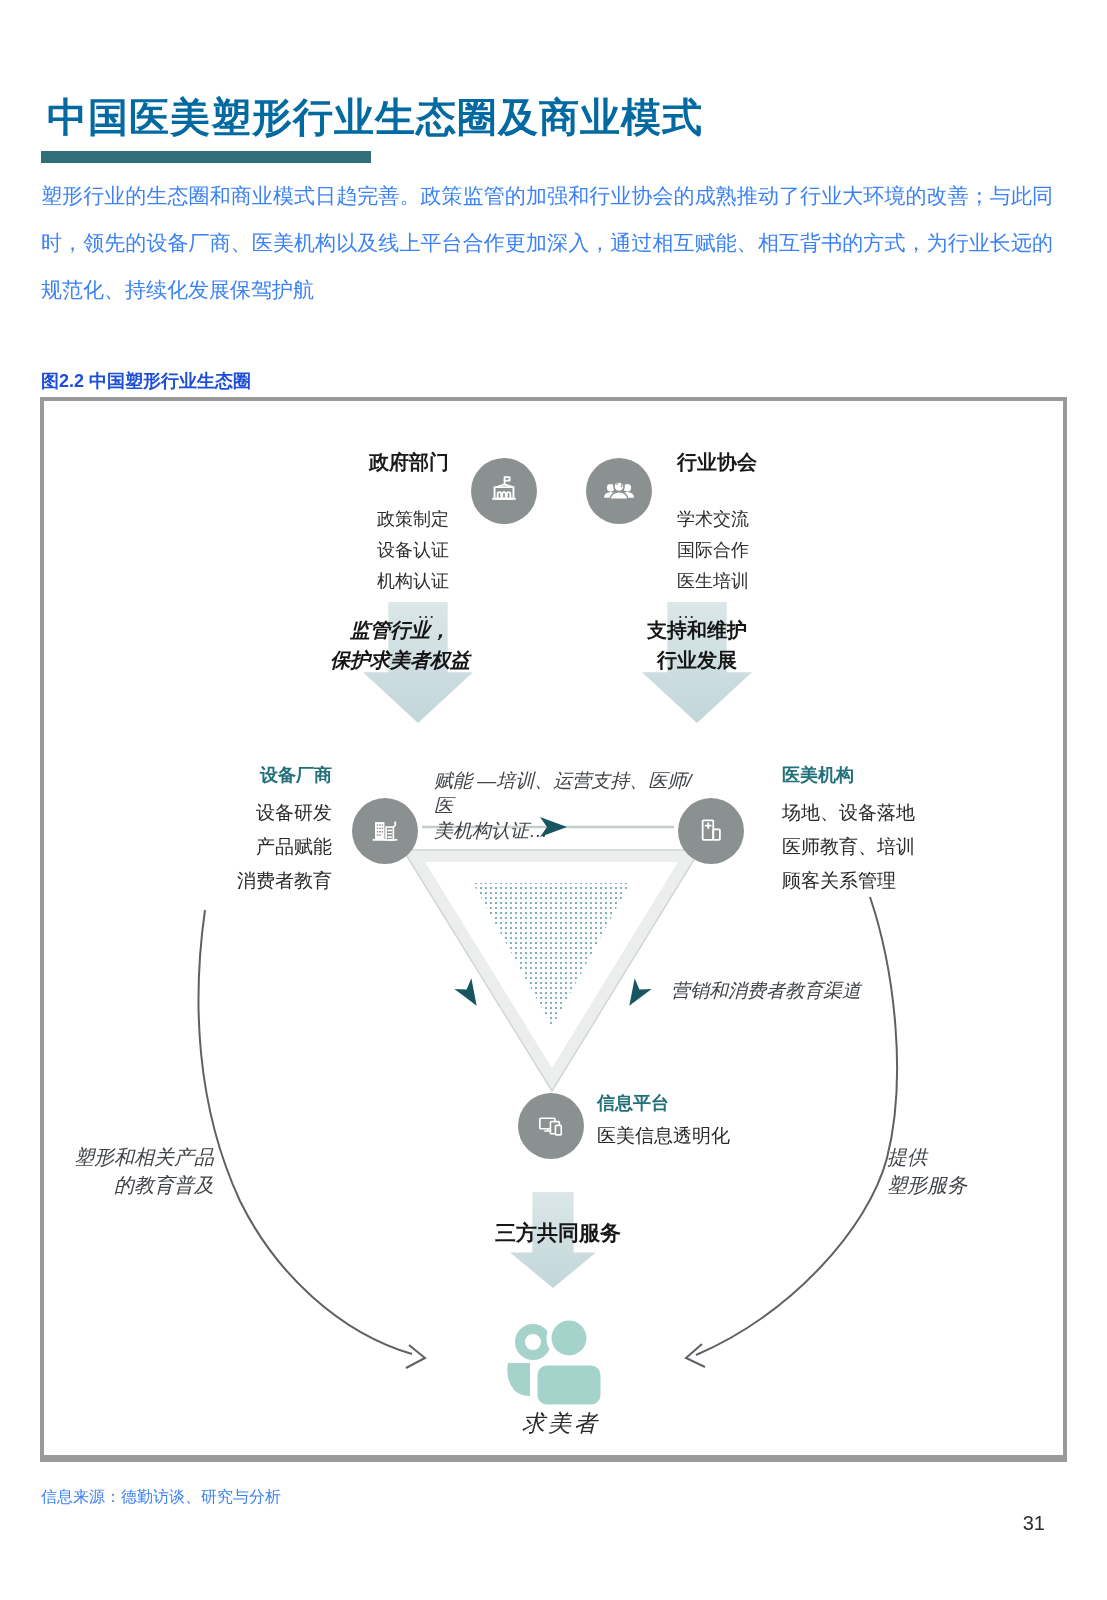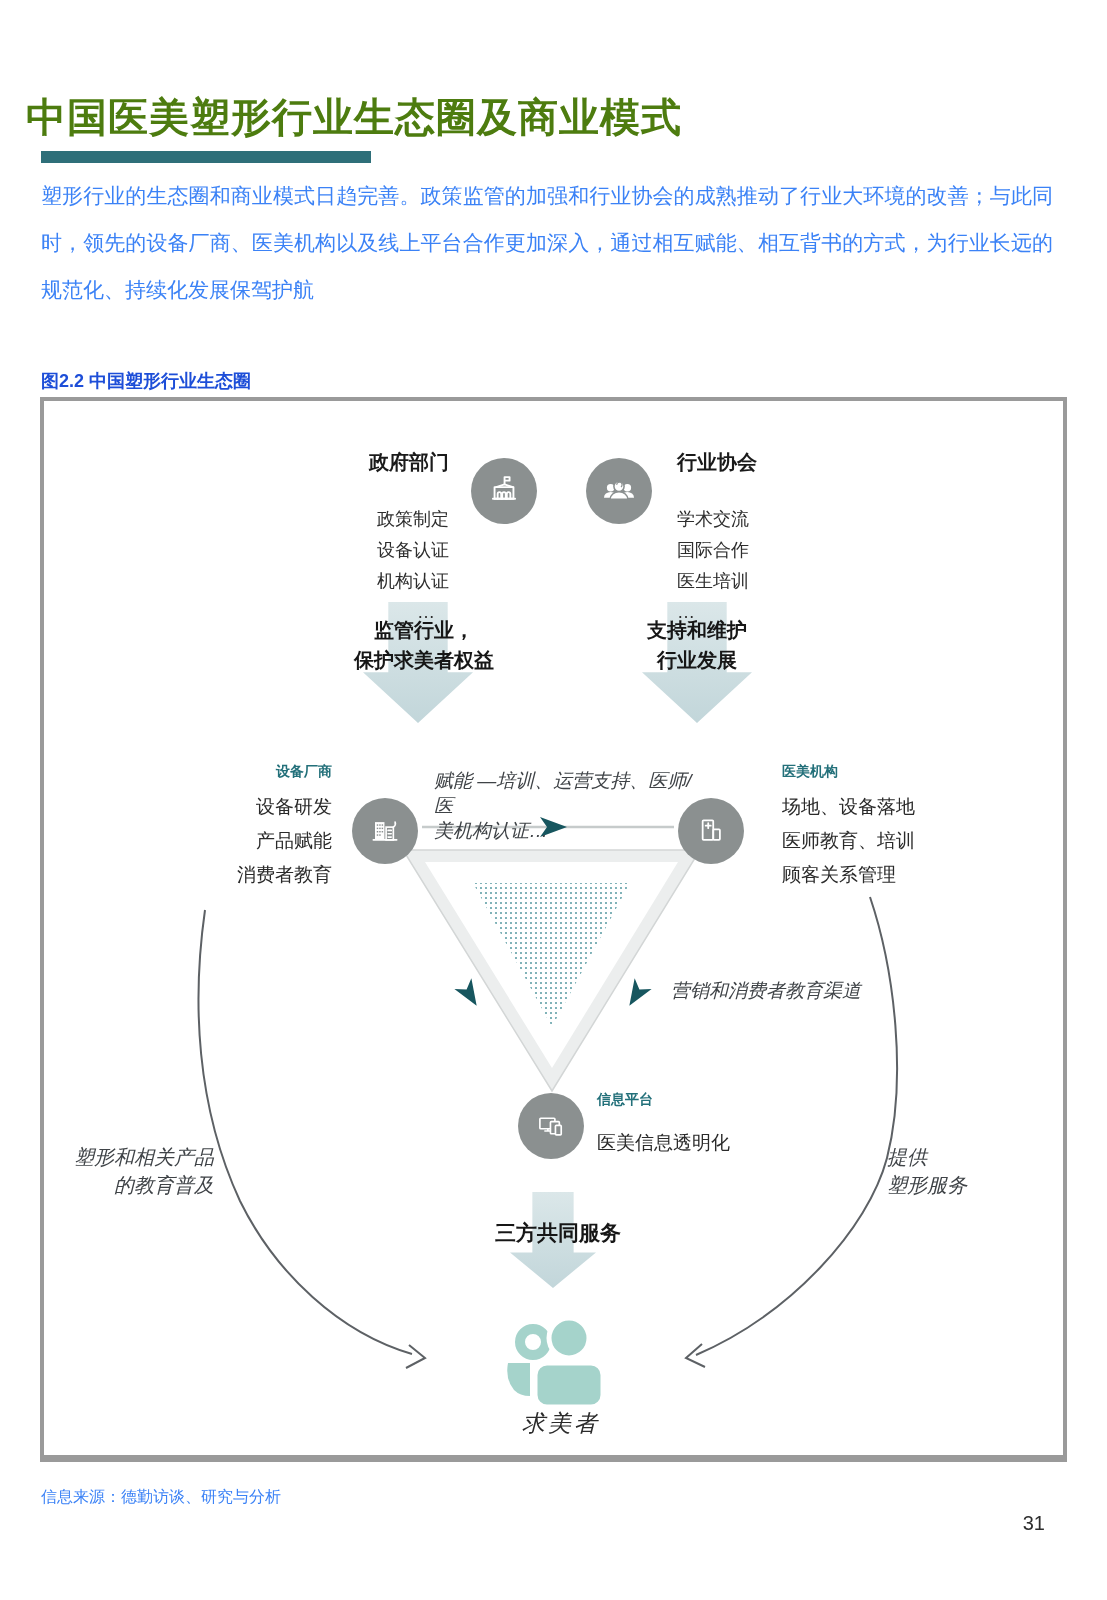--- a/index.html
+++ b/index.html
@@ -1,37 +1,37 @@
 <!DOCTYPE html>
 <html><head>
 <meta charset="utf-8">
 <style>
   html,body { margin:0; padding:0; background:#ffffff; }
   body { font-family:"Liberation Sans","DejaVu Sans",sans-serif; }
   .page { position:relative; width:1107px; height:1600px; background:#fff; overflow:hidden; }
 
-  .title { position:absolute; left:26px; top:90px; font-size:40px; font-weight:700; color:#4d7c0f; letter-spacing:1px; }
+  .title { position:absolute; left:47px; top:90px; font-size:40px; font-weight:700; color:#0369a1; letter-spacing:1px; }
   .title-bar { position:absolute; left:41px; top:151px; width:330px; height:12px; background:#2e6f79; }
   .intro { position:absolute; left:41px; top:172px; width:1012px; font-size:21px; line-height:47px; color:#3b82f6; text-align:justify; }
   .caption { position:absolute; left:41px; top:369px; font-size:18px; font-weight:700; color:#1d4ed8; }
 
   .diagram { position:absolute; left:40px; top:397px; width:1027px; height:1065px; border:4px solid #9a9a9a; border-bottom-width:7px; box-sizing:border-box; background:#fff; }
   .diagram * { box-sizing:border-box; }
   .abs { position:absolute; }
 
   .overlay-svg { position:absolute; left:0; top:0; width:1019px; height:1054px; z-index:1; }
 
   .circle { position:absolute; width:66px; height:66px; border-radius:50%; background:#8b9090; display:flex; align-items:center; justify-content:center; z-index:3; }
 
   .org-col { position:absolute; z-index:2; }
   .org-heading { font-weight:700; font-size:20px; color:#1a1a1a; margin-bottom:28px; }
   .org-item { font-size:18px; color:#2d2d2d; line-height:31px; }
   .t-right { text-align:right; }
 
-  .teal-heading { font-size:14px; font-weight:700; color:#23707a; margin-bottom:9px; }
+  .teal-heading { font-size:18px; font-weight:700; color:#23707a; margin-bottom:9px; }
   .biz-item { font-size:19px; color:#2a2a2a; line-height:34px; }
 
   .big-arrow { position:absolute; z-index:1;
     background:linear-gradient(180deg,#dbe7e9 0%,#c2d6da 100%);
     clip-path:polygon(23% 0,77% 0,77% 58%,100% 58%,50% 100%,0 58%,23% 58%); }
   .big-arrow.short { clip-path:polygon(26% 0,74% 0,74% 63%,100% 63%,50% 100%,0 63%,26% 63%); }
   .arrow-label { position:absolute; z-index:2; font-weight:700; font-size:20px; color:#161616; text-align:center; line-height:30px; }
 
   .flow-label { position:absolute; z-index:2; font-style:italic; font-size:19px; color:#3f4347; line-height:25px; }
 
@@ -114,21 +114,21 @@
     </div>
     <div class="org-col" style="left:633px; top:48px; width:170px;">
       <div class="org-heading">行业协会</div>
       <div class="org-item">学术交流</div>
       <div class="org-item">国际合作</div>
       <div class="org-item">医生培训</div>
       <div class="org-item">…</div>
     </div>
 
     <div class="big-arrow" style="left:319px; top:201px; width:110px; height:121px;"></div>
-    <div class="arrow-label" style="left:280px; top:214px; width:200px;">
+    <div class="arrow-label" style="left:256px; top:214px; width:200px;font-style:italic;">
       <div>监管行业，</div>
       <div>保护求美者权益</div>
     </div>
     <div class="big-arrow" style="left:598px; top:201px; width:110px; height:121px;"></div>
     <div class="arrow-label" style="left:553px; top:214px; width:200px;">
       <div>支持和维护</div>
       <div>行业发展</div>
     </div>
 
     <div class="org-col t-right" style="left:110px; top:362px; width:178px;">
@@ -189,21 +189,21 @@
       <svg width="40" height="40" viewBox="0 0 36 36">
         <g stroke="#fff" stroke-width="1.5" stroke-linecap="round" stroke-linejoin="round">
           <rect x="8" y="11" width="13.5" height="9.5" rx="0.8" fill="none"></rect>
           <path d="M12.5 22.5 h5.5 M15.2 20.5 v2" fill="none"></path>
           <rect x="17.5" y="14" width="8" height="11" rx="0.8" fill="#8b9090"></rect>
           <rect x="22" y="17.5" width="5.2" height="8.5" rx="0.8" fill="#8b9090"></rect>
         </g>
       </svg>
     </div>
     <div class="org-col" style="left:553px; top:690px; width:220px;">
-      <div class="teal-heading" style="margin-bottom:17px;">信息平台</div>
+      <div class="teal-heading" style="margin-bottom:4px;">信息平台</div>
       <div class="biz-item">医美信息透明化</div>
     </div>
 
     <div class="big-arrow short" style="left:466px; top:791px; width:86px; height:96px;"></div>
     <div class="arrow-label" style="left:399px; top:817px; width:230px; font-size:21px;">三方共同服务</div>
 
     <div class="flow-label t-right" style="left:18px; top:742px; width:152px; font-size:20px; line-height:28px;">
       <div>塑形和相关产品</div>
       <div>的教育普及</div>
     </div>

